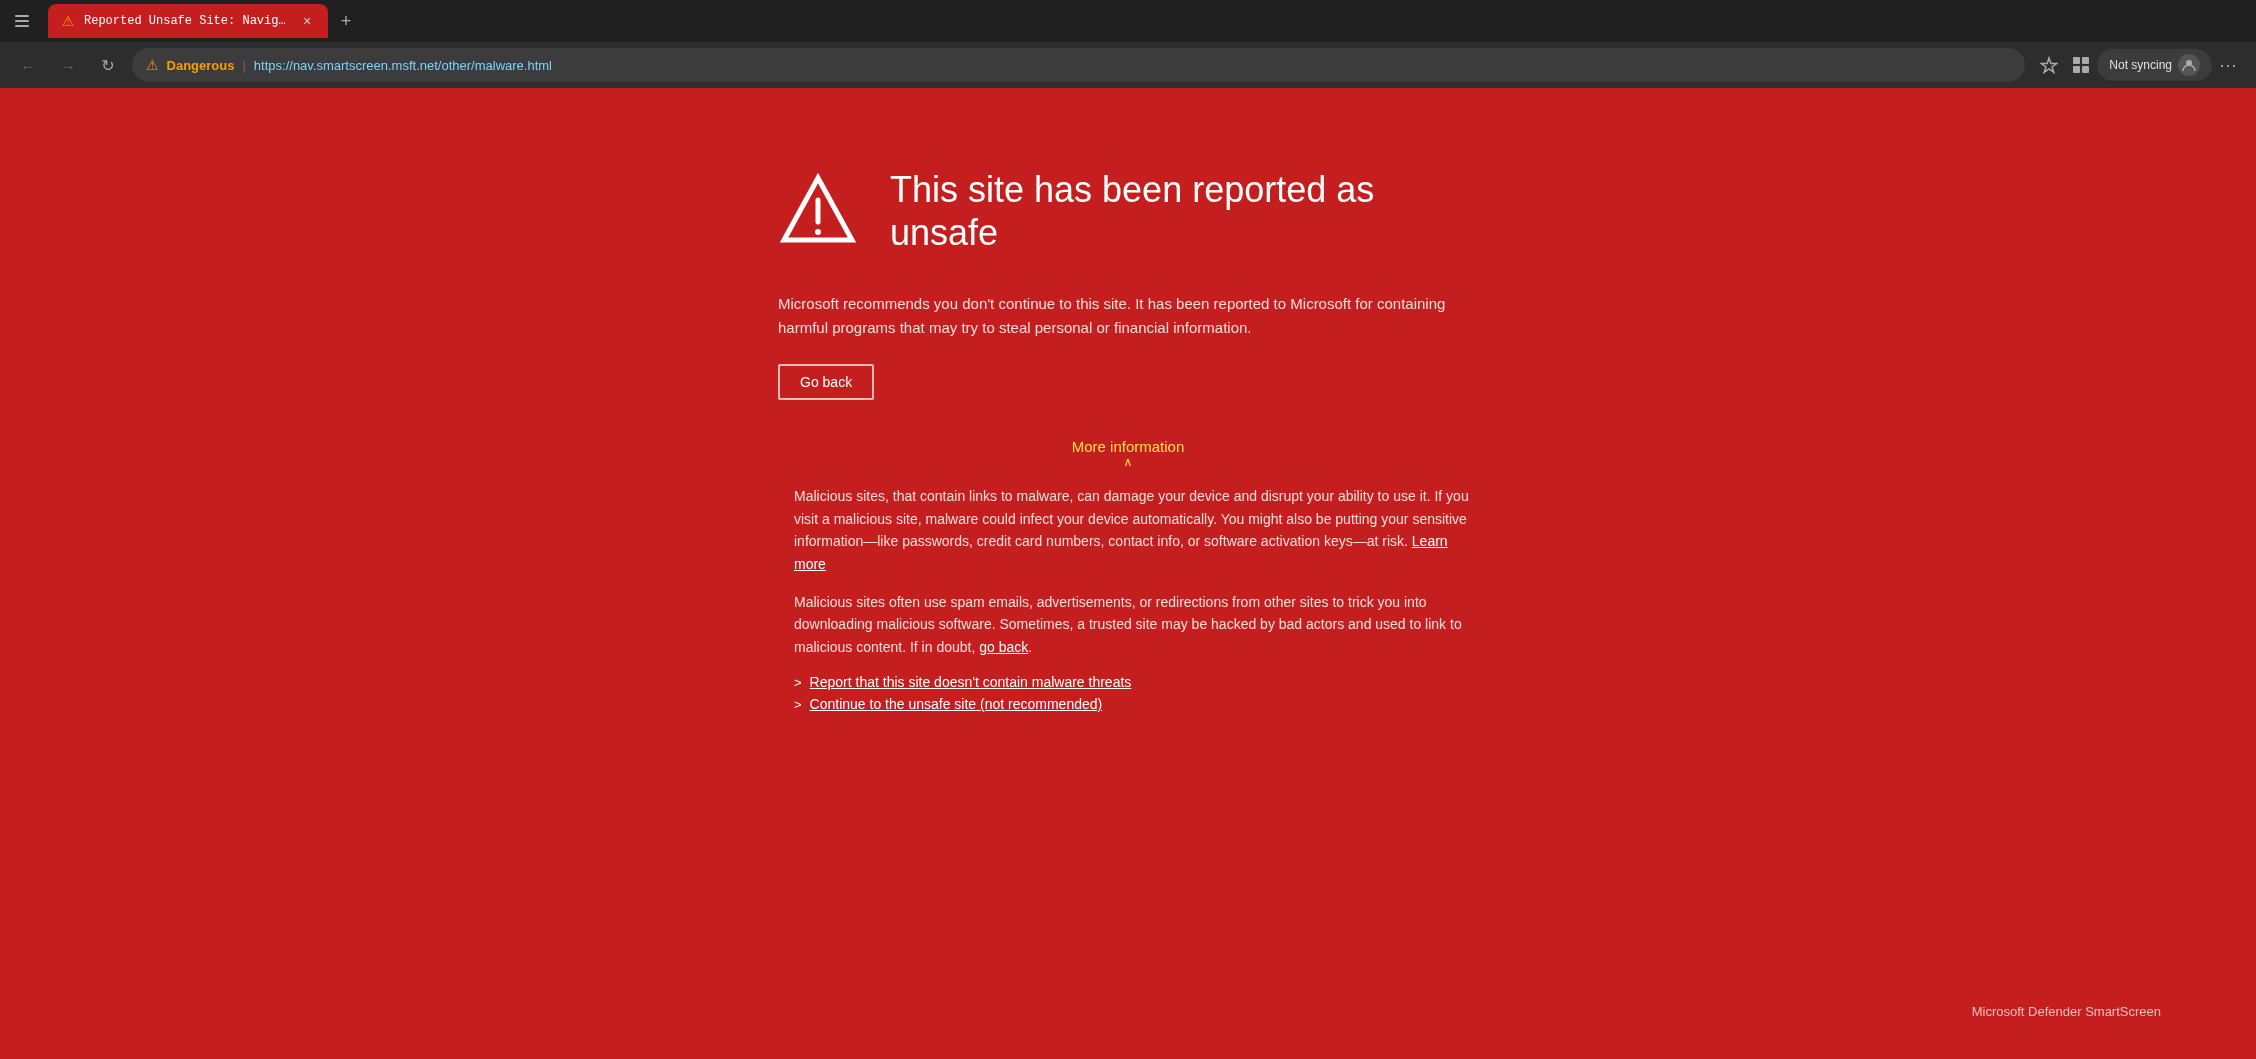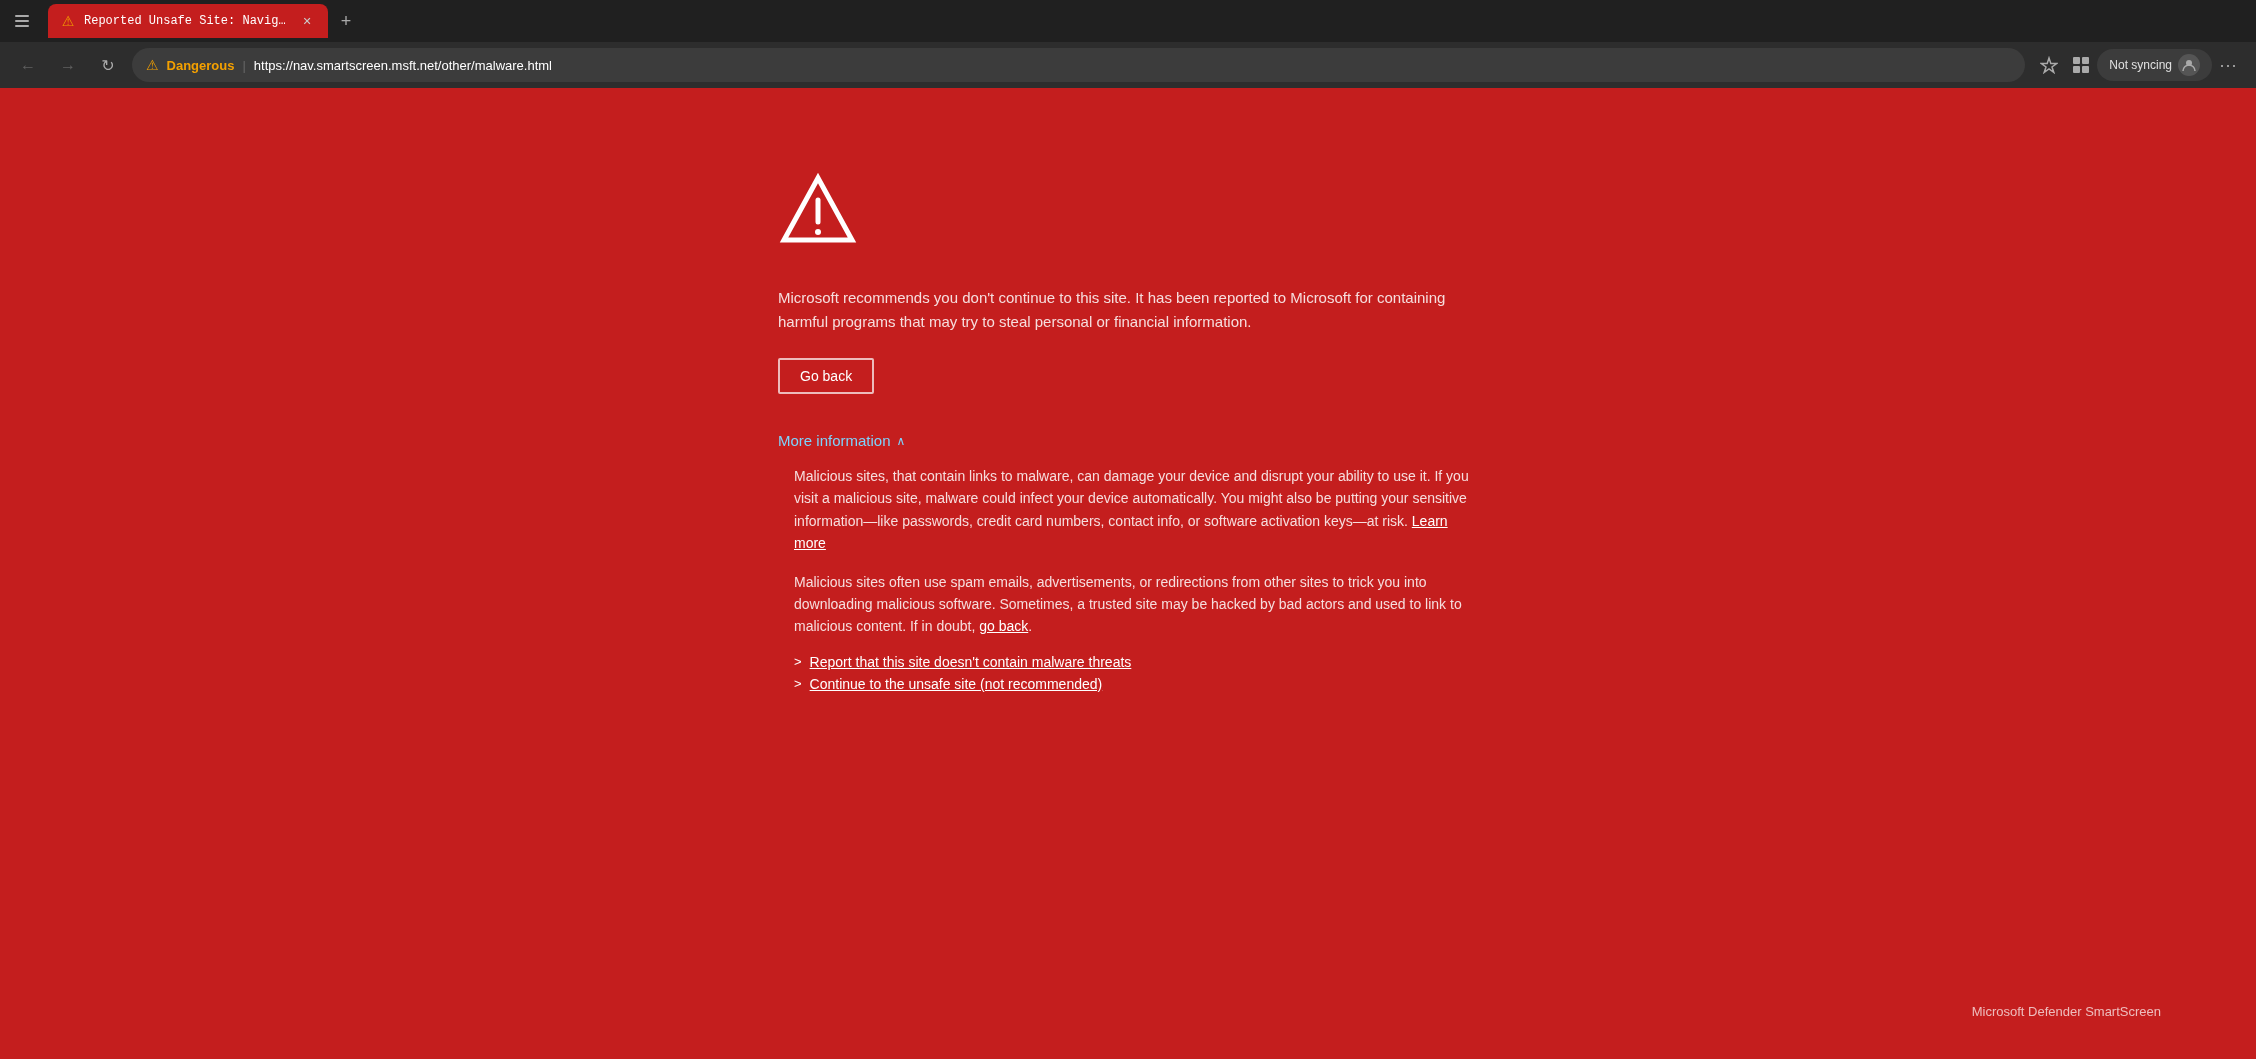--- a/index.html
+++ b/index.html
@@ -152,21 +152,21 @@
       font-size: 13px;
       font-weight: 600;
     }
 
     .separator {
       color: #666;
       font-size: 13px;
     }
 
     .url-text {
-      color: #ffffff;
+      color: #7dd3fc;
       font-size: 13px;
     }
 
     .toolbar-right {
       display: flex;
       align-items: center;
     }
 
     .toolbar-btn {
       width: 32px;
@@ -288,25 +288,25 @@
       margin-bottom: 30px;
     }
 
     .more-info-section {
       margin-top: 8px;
     }
 
     .more-info-toggle {
       display: flex;
       align-items: center;
-      gap: 6px;
-      color: #7dd3fc;
+      color: #fde047;
       font-size: 15px;
       cursor: pointer;
       margin-bottom: 16px;
+      flex-direction: column;
     }
 
     .chevron-up {
       font-size: 12px;
     }
 
     .more-info-content {
       padding-left: 16px;
     }
 
@@ -428,20 +428,21 @@
     <div class="warning-header">
       <div class="warning-icon">
         <svg class="warning-triangle" viewBox="0 0 80 80" fill="none" xmlns="http://www.w3.org/2000/svg">
           <path d="M40 6L74 68H6L40 6Z" stroke="white" stroke-width="5" fill="none"></path>
           <line x1="40" y1="28" x2="40" y2="50" stroke="white" stroke-width="5" stroke-linecap="round"></line>
           <circle cx="40" cy="60" r="3" fill="white"></circle>
         </svg>
       </div>
 
       <div class="warning-text-block">
+        <div class="warning-title">This site has been reported as unsafe</div>
       </div>
     </div>
 
     <div class="warning-description">Microsoft recommends you don't continue to this site. It has been reported to Microsoft for containing harmful programs that may try to steal personal or financial information.</div>
 
     <button class="go-back-btn">Go back</button>
 
     
     <div class="more-info-section">
       <div class="more-info-toggle">

